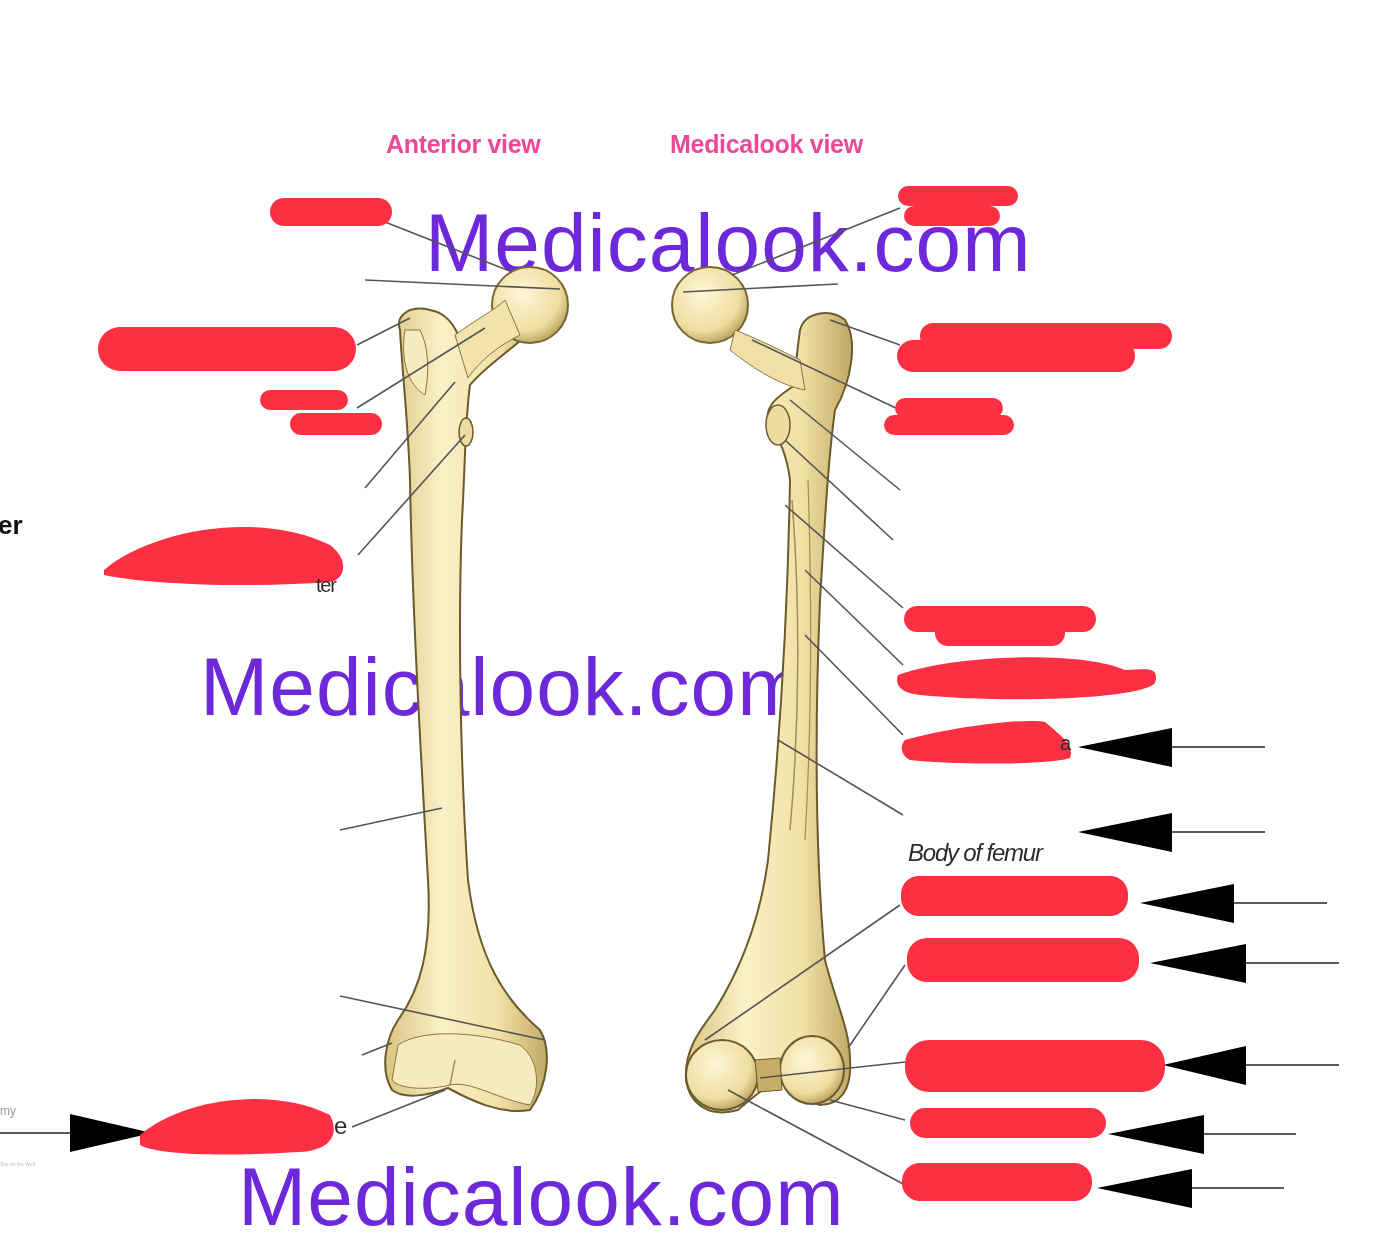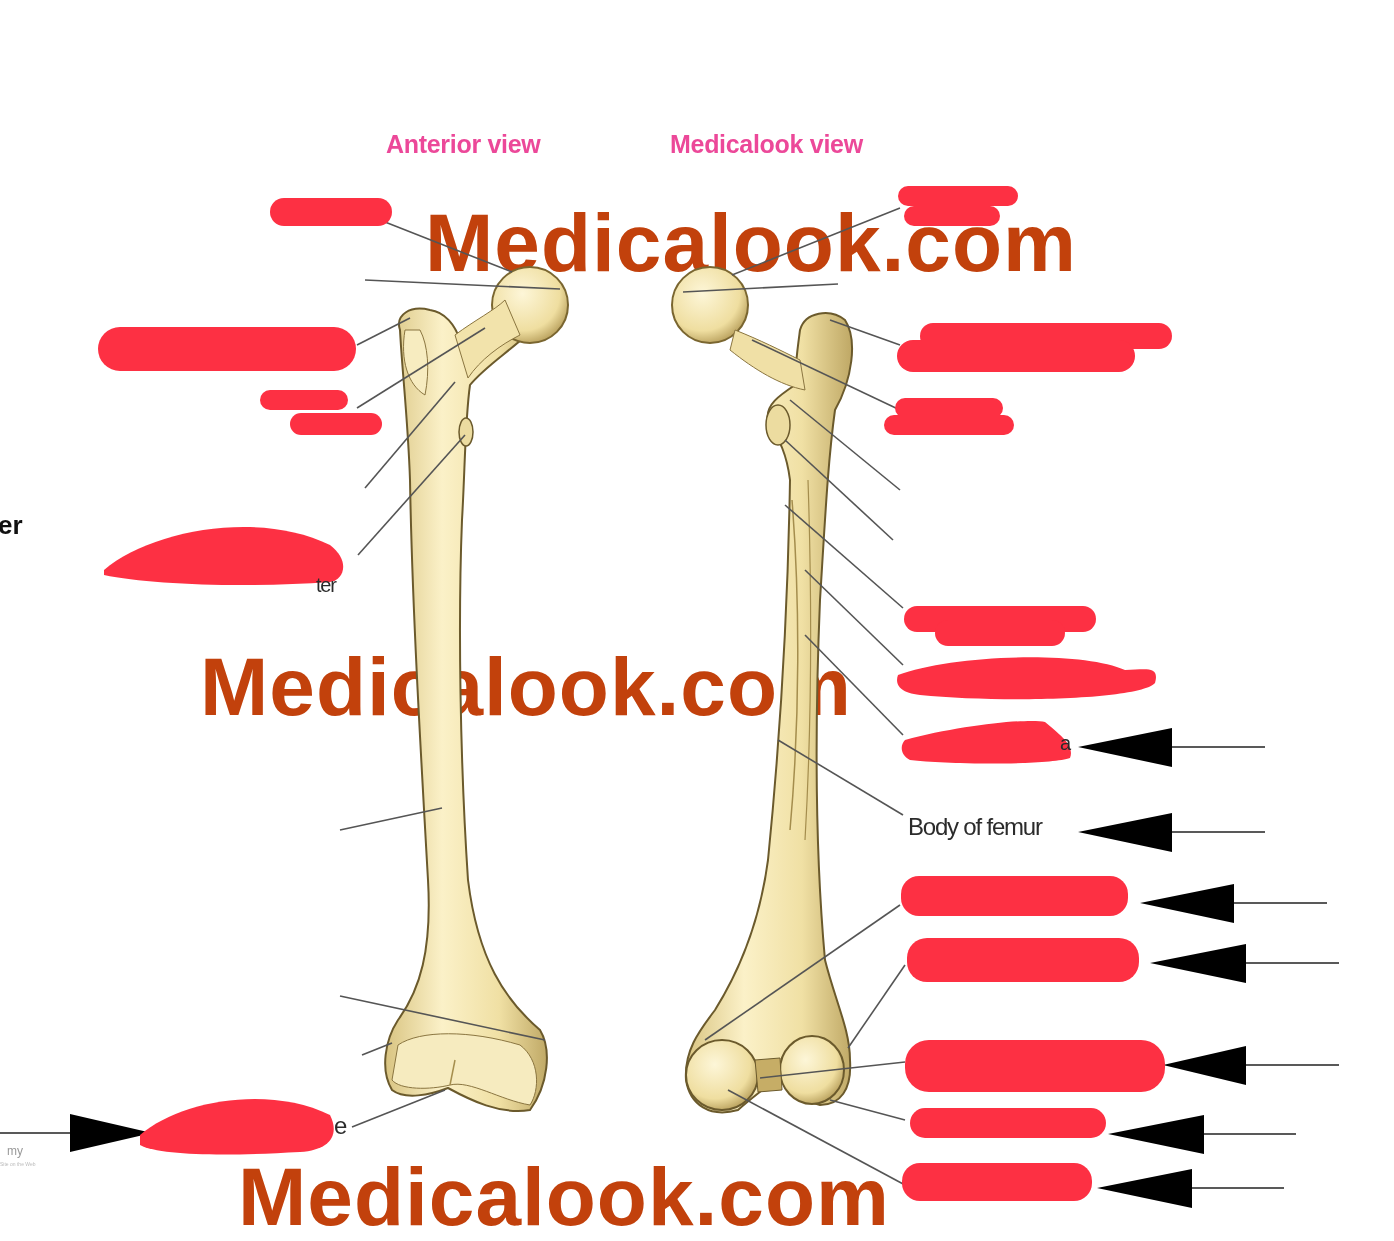--- a/index.html
+++ b/index.html
@@ -1,36 +1,36 @@
 <!DOCTYPE html>
 <html><head>
 <meta charset="utf-8">
 <style>
   html, body { margin:0; padding:0; background:#ffffff; }
   body { width:1394px; height:1241px; position:relative; overflow:hidden;
          font-family: "Liberation Sans", sans-serif; }
   .view-title { position:absolute; font-weight:bold; font-size:25px; color:#ec4899; letter-spacing:-0.3px; }
-  .watermark { position:absolute; font-weight:bold; color:#c2410c; font-size:82px; letter-spacing:1px; white-space:nowrap; }
+  .watermark { position:absolute; font-weight:normal; color:#6d28d9; font-size:82px; letter-spacing:1px; white-space:nowrap; }
   .label { position:absolute; font-size:24px; color:#2b2b2b; letter-spacing:-1.2px; white-space:nowrap; }
   .edge-text { position:absolute; font-weight:bold; font-size:26px; color:#111; }
   .tiny { position:absolute; color:#999; }
   svg { position:absolute; left:0; top:0; }
 </style>
 </head>
 <body>
 
 <div class="watermark" style="left:425px; top:196px;">Medicalook.com</div>
 <div class="watermark" style="left:200px; top:640px;">Medicalook.com</div>
 <div class="watermark" style="left:238px; top:1150px;">Medicalook.com</div>
 
 <div class="view-title" style="left:386px; top:130px;">Anterior view</div>
 <div class="view-title" style="left:670px; top:130px;">Medicalook view</div>
 
 <div class="edge-text" style="left:-2px; top:510px;">er</div>
-<div class="tiny" style="left:0px; top:1144px; font-size:12px;margin-left:7px;"><span>my</span></div>
+<div class="tiny" style="left:0px; top:1104px; font-size:12px;"><span>my</span></div>
 <div class="tiny" style="left:0px; top:1161px; font-size:5px; color:#bbb;"><span>Site on the Web</span></div>
 
 <svg width="1394" height="1241" viewBox="0 0 1394 1241">
   <defs>
     <linearGradient id="boneGrad" x1="0" x2="1" y1="0" y2="0">
       <stop offset="0" stop-color="#d9c481"></stop>
       <stop offset="0.35" stop-color="#fbf1c8"></stop>
       <stop offset="0.7" stop-color="#f0e0a4"></stop>
       <stop offset="1" stop-color="#bfa865"></stop>
     </linearGradient>
@@ -173,20 +173,20 @@
     <path d="M 898 675 C 950 655 1080 650 1125 670 C 1145 670 1160 665 1155 683 C 1140 700 1000 703 920 695 C 898 693 895 683 898 675 Z"></path>
     <path d="M 905 740 C 960 725 1030 718 1045 722 C 1060 735 1075 745 1070 758 C 1050 765 950 765 910 760 C 900 755 900 745 905 740 Z"></path>
     <rect x="901" y="876" width="227" height="40" rx="18"></rect>
     <rect x="907" y="938" width="232" height="44" rx="20"></rect>
     <rect x="905" y="1040" width="260" height="52" rx="24"></rect>
     <rect x="910" y="1108" width="196" height="30" rx="15"></rect>
     <rect x="902" y="1163" width="190" height="38" rx="18"></rect>
   </g>
 </svg>
 
-<div class="label" style="left:908px; top:813px;">Body of femur</div>
+<div class="label" style="left:908px; top:839px;font-style:italic;">Body of femur</div>
 
 <div class="label" style="left:322px; top:398px; font-size:18px; z-index:-1;">ck</div>
 <div class="label" style="left:316px; top:574px; font-size:20px;">ter</div>
 <div class="label" style="left:334px; top:1112px;">e</div>
 <div class="label" style="left:1060px; top:732px; font-size:20px;">a</div>
 <div class="label" style="left:1068px; top:1118px; font-size:20px; z-index:-1;">yle</div>
 <div class="label" style="left:1058px; top:1172px; font-size:20px; z-index:-1;">yle</div>
 
 </body></html>

